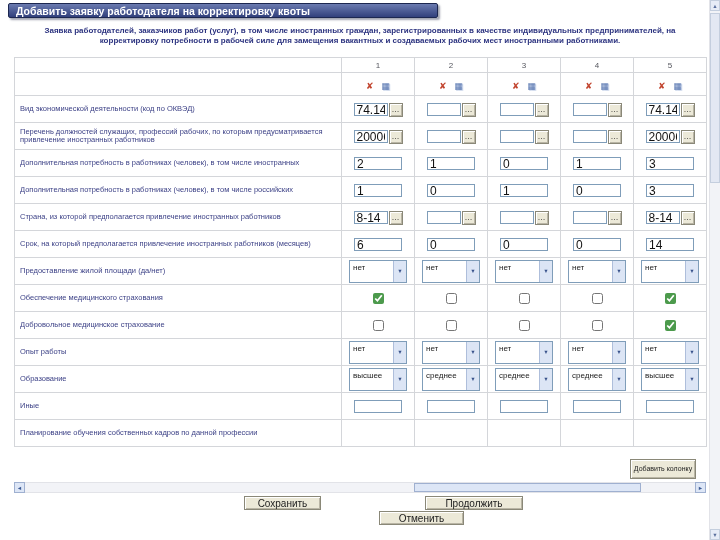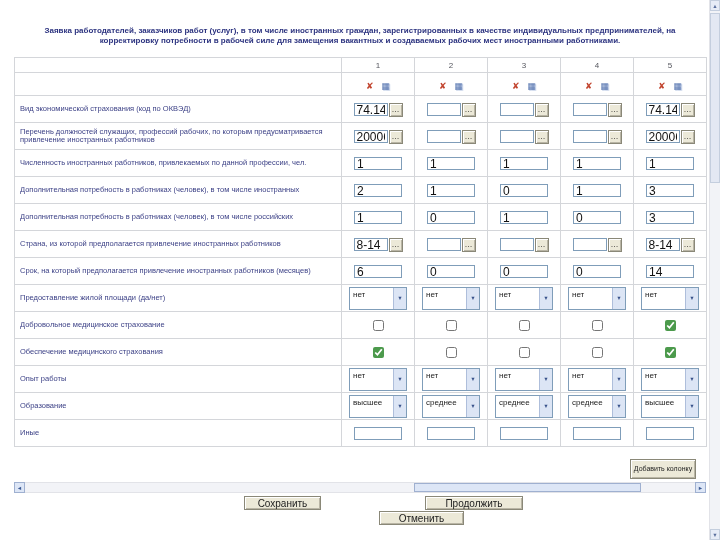--- a/index.html
+++ b/index.html
@@ -60,20 +60,21 @@
   .act{position:absolute;height:14px;}
   .act.save{left:244px;top:496px;width:77px;}
   .act.continue{left:425px;top:496px;width:98px;}
   .act.cancel{left:379px;top:511px;width:85px;}
 </style>
 </head>
 <body>
 
 <div class="page">
 
+  <div class="title-bar">Добавить заявку работодателя на корректировку квоты</div>
 
   <div class="description">Заявка работодателей, заказчиков работ (услуг), в том числе иностранных граждан, зарегистрированных в качестве индивидуальных предпринимателей, на корректировку потребности в рабочей силе для замещения вакантных и создаваемых рабочих мест иностранными работниками.</div>
 
   <table class="grid">
     <colgroup>
       <col class="c-label">
       <col class="c-data">
         <col class="c-data">
         <col class="c-data">
         <col class="c-data">
@@ -90,44 +91,36 @@
         </tr>
         <tr class="row-icons">
           <td class="label-cell"></td>
           <td class="icon-cell"><span class="icon icon-del">✘</span><span class="icon icon-copy">▦</span></td>
           <td class="icon-cell"><span class="icon icon-del">✘</span><span class="icon icon-copy">▦</span></td>
           <td class="icon-cell"><span class="icon icon-del">✘</span><span class="icon icon-copy">▦</span></td>
           <td class="icon-cell"><span class="icon icon-del">✘</span><span class="icon icon-copy">▦</span></td>
           <td class="icon-cell"><span class="icon icon-del">✘</span><span class="icon icon-copy">▦</span></td>
         </tr>
         <tr class="data-row">
-          <td class="label-cell">Вид экономической страхования (код по ОКВЭД)</td>
+          <td class="label-cell">Вид экономической деятельности (код по ОКВЭД)</td>
           <td class="value-cell"><input class="txt short" type="text" value="74.14" style=""><button class="picker">…</button></td>
           <td class="value-cell"><input class="txt short" type="text" value="" style=""><button class="picker">…</button></td>
           <td class="value-cell"><input class="txt short" type="text" value="" style=""><button class="picker">…</button></td>
           <td class="value-cell"><input class="txt short" type="text" value="" style=""><button class="picker">…</button></td>
           <td class="value-cell"><input class="txt short" type="text" value="74.14" style=""><button class="picker">…</button></td>
         </tr>
         <tr class="data-row">
           <td class="label-cell">Перечень должностей служащих, профессий рабочих, по которым предусматривается привлечение иностранных работников</td>
           <td class="value-cell"><input class="txt short" type="text" value="20006" style=""><button class="picker">…</button></td>
           <td class="value-cell"><input class="txt short" type="text" value="" style=""><button class="picker">…</button></td>
           <td class="value-cell"><input class="txt short" type="text" value="" style=""><button class="picker">…</button></td>
           <td class="value-cell"><input class="txt short" type="text" value="" style=""><button class="picker">…</button></td>
           <td class="value-cell"><input class="txt short" type="text" value="20006" style=""><button class="picker">…</button></td>
         </tr>
         <tr class="data-row">
-          <td class="label-cell">Численность иностранных работников, привлекаемых по данной профессии, чел.</td>
-          <td class="value-cell"><input class="txt" type="text" value="1" style=""></td>
-          <td class="value-cell"><input class="txt" type="text" value="1" style=""></td>
-          <td class="value-cell"><input class="txt" type="text" value="1" style=""></td>
-          <td class="value-cell"><input class="txt" type="text" value="1" style=""></td>
-          <td class="value-cell"><input class="txt" type="text" value="1" style=""></td>
-        </tr>
-        <tr class="data-row">
           <td class="label-cell">Дополнительная потребность в работниках (человек), в том числе иностранных</td>
           <td class="value-cell"><input class="txt" type="text" value="2" style=""></td>
           <td class="value-cell"><input class="txt" type="text" value="1" style=""></td>
           <td class="value-cell"><input class="txt" type="text" value="0" style=""></td>
           <td class="value-cell"><input class="txt" type="text" value="1" style=""></td>
           <td class="value-cell"><input class="txt" type="text" value="3" style=""></td>
         </tr>
         <tr class="data-row">
           <td class="label-cell">Дополнительная потребность в работниках (человек), в том числе российских</td>
           <td class="value-cell"><input class="txt" type="text" value="1" style=""></td>
@@ -169,36 +162,36 @@
           <td class="value-cell"><span class="fakeselect">
               <span class="sel-text">нет</span>
               <span class="sel-arrow">▼</span>
             </span></td>
           <td class="value-cell"><span class="fakeselect">
               <span class="sel-text">нет</span>
               <span class="sel-arrow">▼</span>
             </span></td>
         </tr>
         <tr class="data-row">
-          <td class="label-cell">Добровольное медицинское страхование</td>
-          <td class="value-cell"><input class="cb" type="checkbox" style=""></td>
-          <td class="value-cell"><input class="cb" type="checkbox" style=""></td>
-          <td class="value-cell"><input class="cb" type="checkbox" style=""></td>
-          <td class="value-cell"><input class="cb" type="checkbox" style=""></td>
-          <td class="value-cell"><input class="cb" type="checkbox" checked="" style=""></td>
-        </tr>
-        <tr class="data-row">
           <td class="label-cell">Обеспечение медицинского страхования</td>
           <td class="value-cell"><input class="cb" type="checkbox" checked="" style=""></td>
           <td class="value-cell"><input class="cb" type="checkbox" style=""></td>
           <td class="value-cell"><input class="cb" type="checkbox" style=""></td>
           <td class="value-cell"><input class="cb" type="checkbox" style=""></td>
           <td class="value-cell"><input class="cb" type="checkbox" checked="" style=""></td>
         </tr>
         <tr class="data-row">
+          <td class="label-cell">Добровольное медицинское страхование</td>
+          <td class="value-cell"><input class="cb" type="checkbox" style=""></td>
+          <td class="value-cell"><input class="cb" type="checkbox" style=""></td>
+          <td class="value-cell"><input class="cb" type="checkbox" style=""></td>
+          <td class="value-cell"><input class="cb" type="checkbox" style=""></td>
+          <td class="value-cell"><input class="cb" type="checkbox" checked="" style=""></td>
+        </tr>
+        <tr class="data-row">
           <td class="label-cell">Опыт работы</td>
           <td class="value-cell"><span class="fakeselect">
               <span class="sel-text">нет</span>
               <span class="sel-arrow">▼</span>
             </span></td>
           <td class="value-cell"><span class="fakeselect">
               <span class="sel-text">нет</span>
               <span class="sel-arrow">▼</span>
             </span></td>
           <td class="value-cell"><span class="fakeselect">
@@ -237,20 +230,28 @@
               <span class="sel-arrow">▼</span>
             </span></td>
         </tr>
         <tr class="data-row">
           <td class="label-cell">Иные</td>
           <td class="value-cell"><input class="txt" type="text" value="" style=""></td>
           <td class="value-cell"><input class="txt" type="text" value="" style=""></td>
           <td class="value-cell"><input class="txt" type="text" value="" style=""></td>
           <td class="value-cell"><input class="txt" type="text" value="" style=""></td>
           <td class="value-cell"><input class="txt" type="text" value="" style=""></td>
+        </tr>
+        <tr class="data-row">
+          <td class="label-cell">Планирование обучения собственных кадров по данной профессии</td>
+          <td class="value-cell"></td>
+          <td class="value-cell"></td>
+          <td class="value-cell"></td>
+          <td class="value-cell"></td>
+          <td class="value-cell"></td>
         </tr>
       </tbody>
   </table>
 
   <button class="btn add-col">Добавить колонку</button>
 
   <div class="hscroll">
     <span class="sarrow">◄</span>
     <span class="htrack">
         <span class="hthumb"></span>

